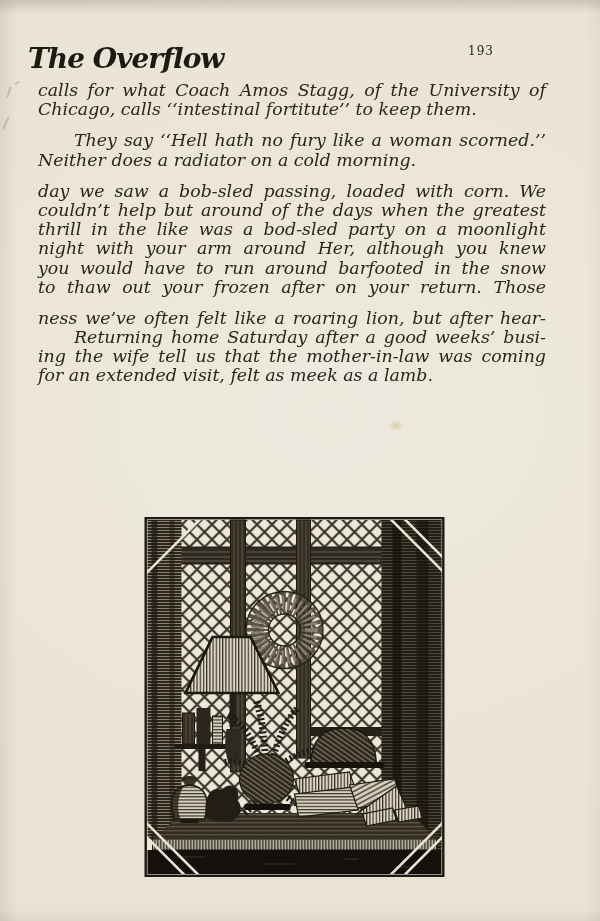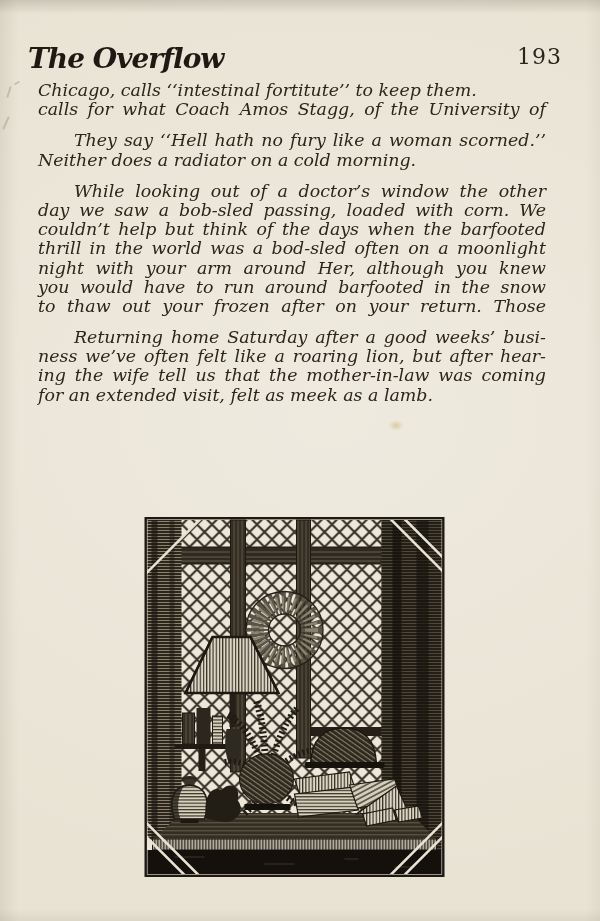--- a/index.html
+++ b/index.html
@@ -18,22 +18,22 @@
       linear-gradient(to bottom, rgba(70,62,48,0.18), rgba(0,0,0,0) 14px),
       linear-gradient(to top, rgba(70,62,48,0.08), rgba(0,0,0,0) 12px);
   }
   .masthead{
     position:absolute;left:28px;top:42px;
     font-size:28px;font-style:italic;font-weight:700;
     letter-spacing:-1px;color:#1e1a13;
     transform:scaleY(1.02);
   }
   .page-number{
-    position:absolute;left:517px;top:44px;
-    font-size:22px;color:#2a251c;letter-spacing:1px;
+    position:absolute;left:468px;top:44px;
+    font-size:12px;color:#2a251c;letter-spacing:1px;
   }
   .text-block{
     position:absolute;left:38px;top:81px;width:508px;
     font-style:italic;font-size:17.4px;line-height:19.2px;
     color:#2b251b;
   }
   .para{margin:0 0 12px 0;}
   .line{
     text-align:justify;text-align-last:justify;
     height:19.2px;white-space:nowrap;
@@ -61,39 +61,38 @@
   <div class="masthead">The Overflow</div>
   <div class="page-number">193</div>
 
   <div class="pencil-mark pm1"></div>
   <div class="pencil-mark pm2"></div>
   <div class="pencil-mark pm3"></div>
   <div class="stain"></div>
 
   <div class="text-block">
       <div class="para">
+        <div class="line">calls for what Coach Amos Stagg, of the University of</div>
         <div class="line last">Chicago, calls ‘‘intestinal fortitute’’ to keep them.</div>
-        <div class="line">calls for what Coach Amos Stagg, of the University of</div>
       </div>
       <div class="para">
         <div class="line indent">They say ‘‘Hell hath no fury like a woman scorned.’’</div>
         <div class="line last">Neither does a radiator on a cold morning.</div>
       </div>
       <div class="para">
-        <div class="line indent">While looking out of a doctor’s window the other</div>
         <div class="line">day we saw a bob-sled passing, loaded with corn.  We</div>
-        <div class="line">couldn’t help but think of the days when the barfooted</div>
-        <div class="line">thrill in the world was a bod-sled often on a moonlight</div>
+        <div class="line">couldn’t help but around of the days when the greatest</div>
+        <div class="line">thrill in the like was a bod-sled party on a moonlight</div>
         <div class="line">night with your arm around Her, although you knew</div>
         <div class="line">you would have to run around barfooted in the snow</div>
         <div class="line">to thaw out your frozen after on your return.  Those</div>
       </div>
       <div class="para">
+        <div class="line">ness we’ve often felt like a roaring lion, but after hear-</div>
         <div class="line indent">Returning home Saturday after a good weeks’ busi-</div>
-        <div class="line">ness we’ve often felt like a roaring lion, but after hear-</div>
         <div class="line">ing the wife tell us that the mother-in-law was coming</div>
         <div class="line last">for an extended visit, felt as meek as a lamb.</div>
       </div>
     </div>
 
   <div class="illustration">
     <svg width="301" height="360" viewBox="0 0 300 360">
       <defs>
         <pattern id="latt" width="15" height="15" patternUnits="userSpaceOnUse">
           <rect width="15" height="15" fill="#ece7d9"></rect>

